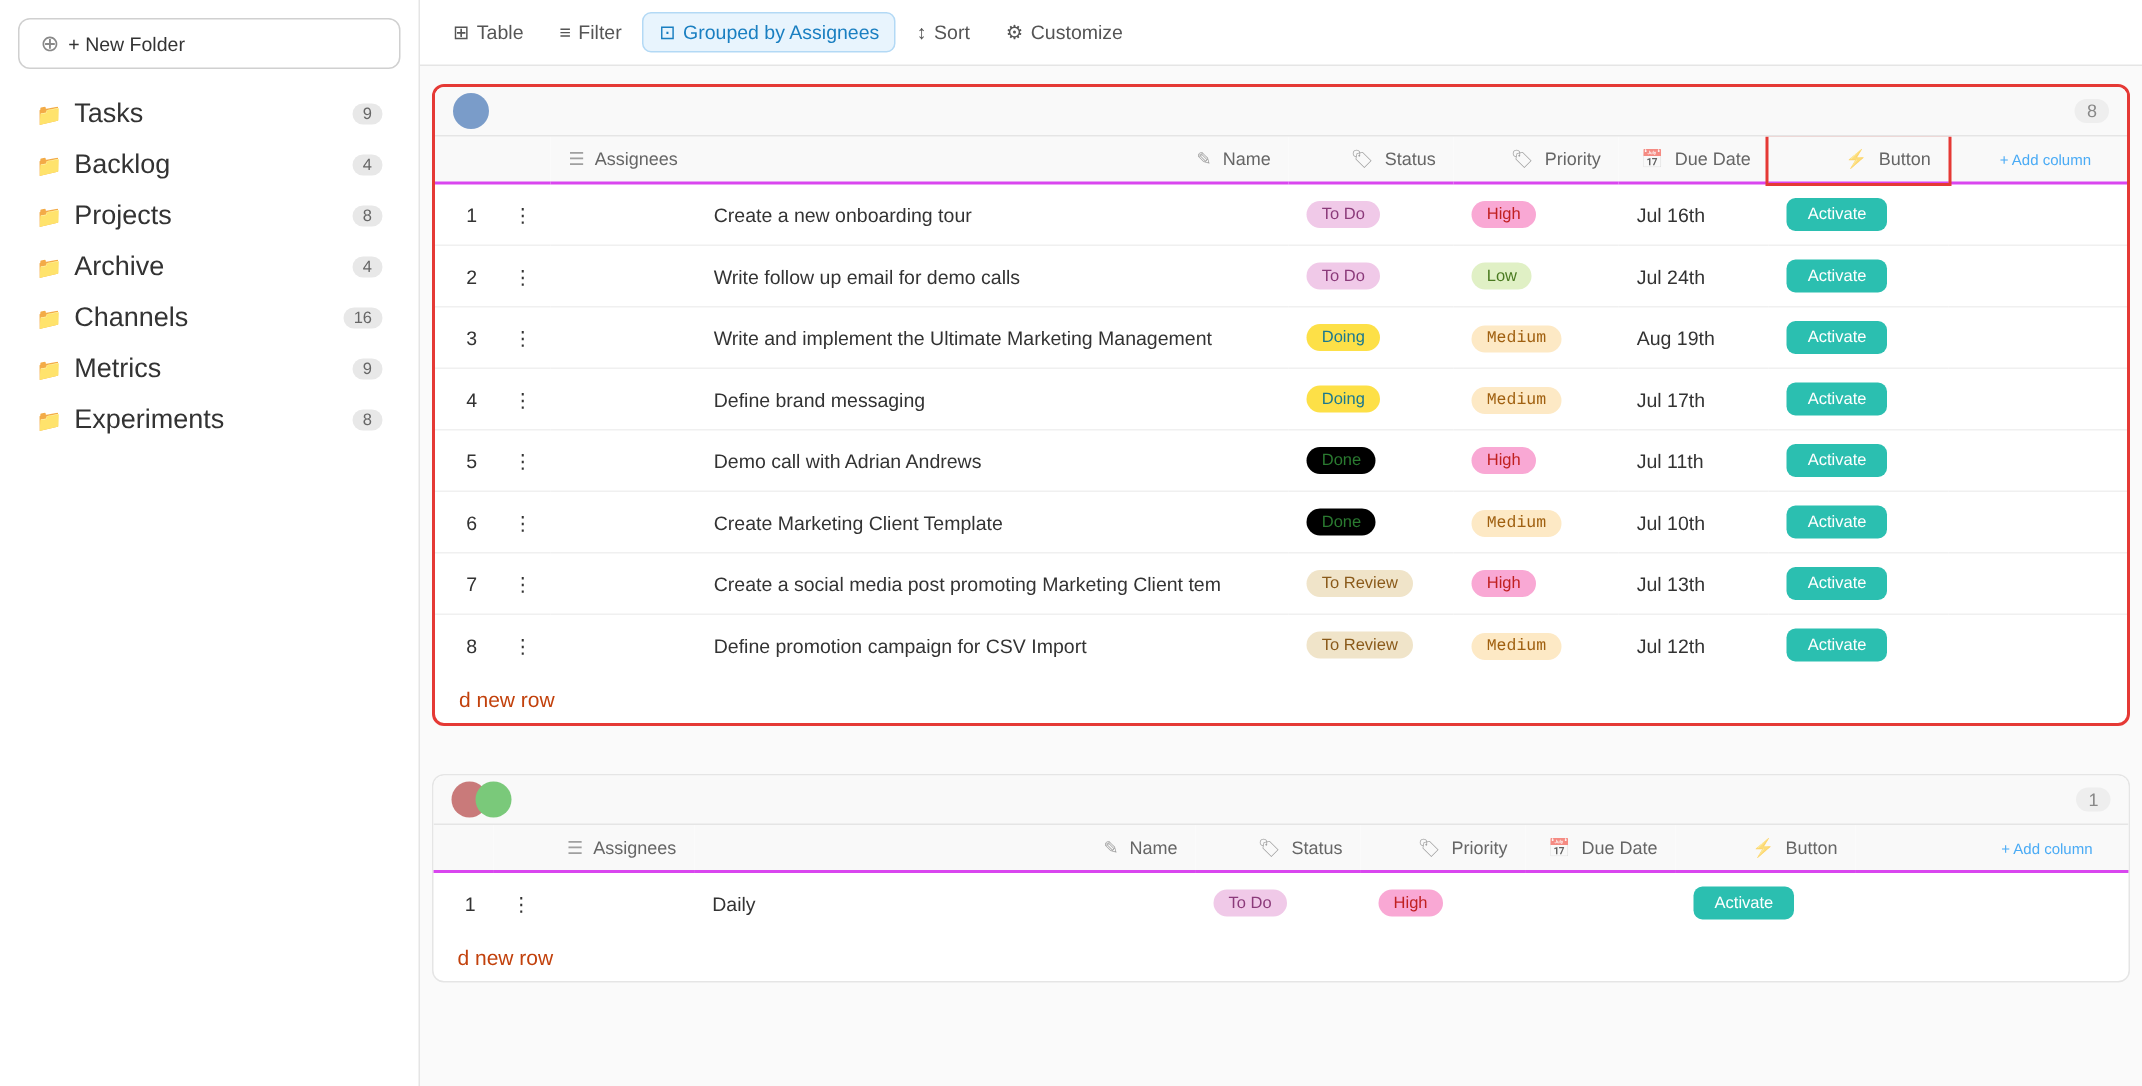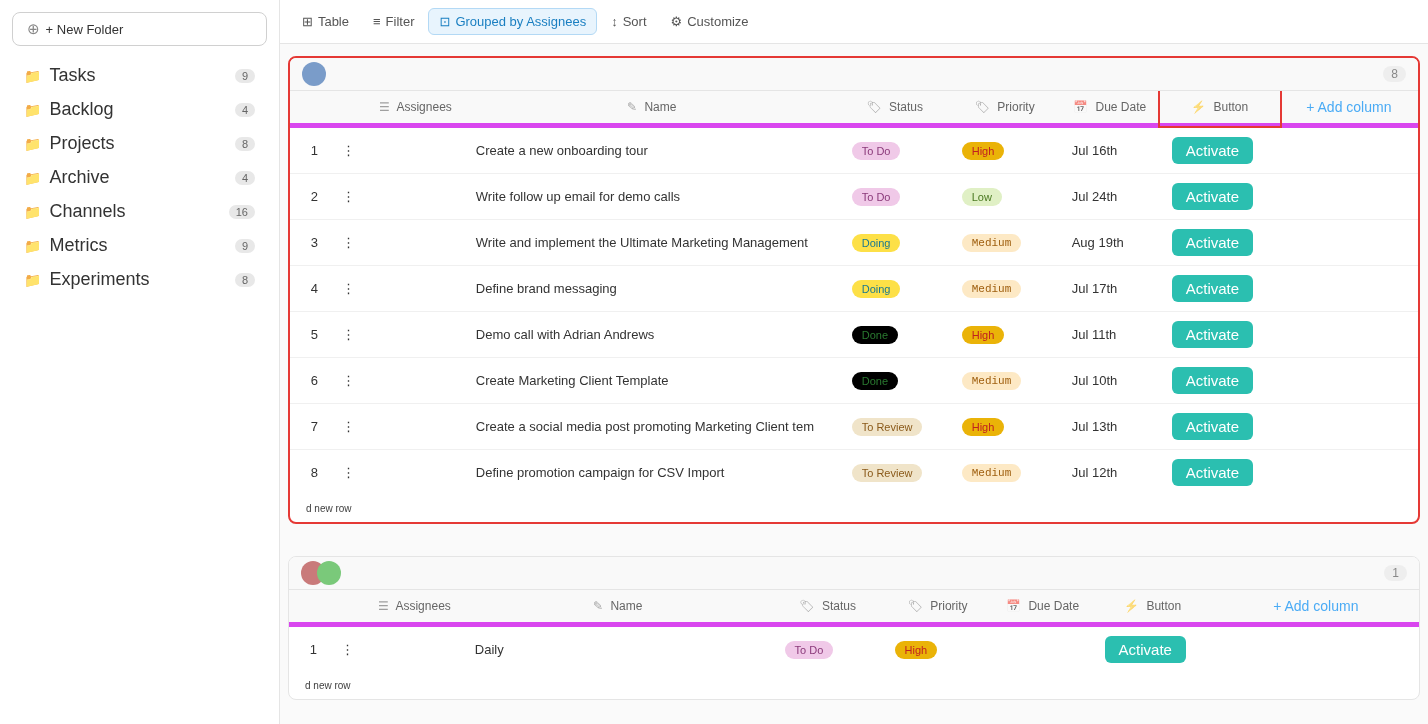--- a/index.html
+++ b/index.html
@@ -130,25 +130,25 @@
     }
 
     
     .task-table {
       width: 100%;
       border-collapse: collapse;
     }
     .task-table th {
       background: #f9f9f9;
       padding: 8px 12px;
-      text-align: center;
+      text-align: right;
       font-size: 12px;
       font-weight: 500;
       color: #666;
-      border-bottom: 5px solid #d946ef;
+      border-bottom: 2px solid #d946ef;
       white-space: nowrap;
     }
     .task-table td {
       padding: 9px 12px;
       border-bottom: 1px solid #f0f0f0;
       font-size: 13px;
       color: #333;
     }
     .task-table tr:last-child td { border-bottom: none; }
 
@@ -173,46 +173,46 @@
     .status-done { background: #000000; color: #2a7a30; }
     .status-toreview { background: #f0e4c9; color: #8a5a1a; }
 
     .priority-badge {
       display: inline-block;
       padding: 3px 10px;
       border-radius: 12px;
       font-size: 11px;
       font-weight: 500;
     }
-    .priority-high { background: #eab308; color: #c02020; }
+    .priority-high { background: #f9a8d4; color: #c02020; }
     .priority-low { background: #e0f0c5; color: #4a7a20; }
     .priority-medium { background: #fde9c5; color: #a06010; font-family: Liberation Mono, monospace; }
 
     .activate-btn {
       background: #2bbfb0;
       color: #fff;
       border: none;
       border-radius: 6px;
       padding: 5px 14px;
-      font-size: 15px;
+      font-size: 11px;
       cursor: pointer;
       font-weight: 500;
     }
 
     .add-column-link {
       color: #4aabf5;
-      font-size: 14px;
+      font-size: 10px;
       cursor: pointer;
       white-space: nowrap;
       padding: 9px 12px;
     }
 
     .add-row-link {
-      color: #404040;
-      font-size: 10px;
+      color: #c2410c;
+      font-size: 14px;
       padding: 8px 16px;
       cursor: pointer;
       display: block;
     }
 
     .col-icon { margin-right: 4px; opacity: 0.6; }
 
     .th-button-highlight {
       outline: 2px solid #e53935;
       background: #fff9f9;

